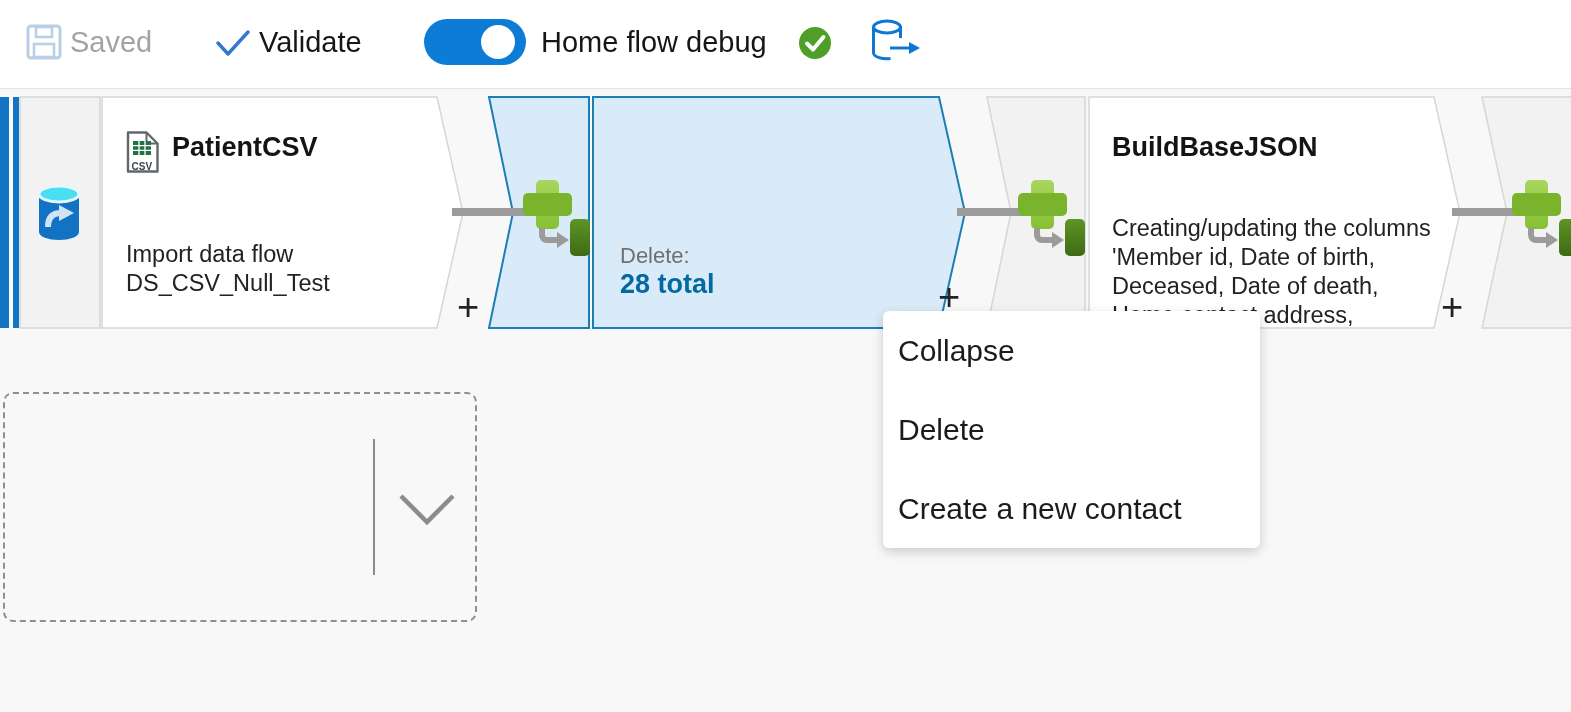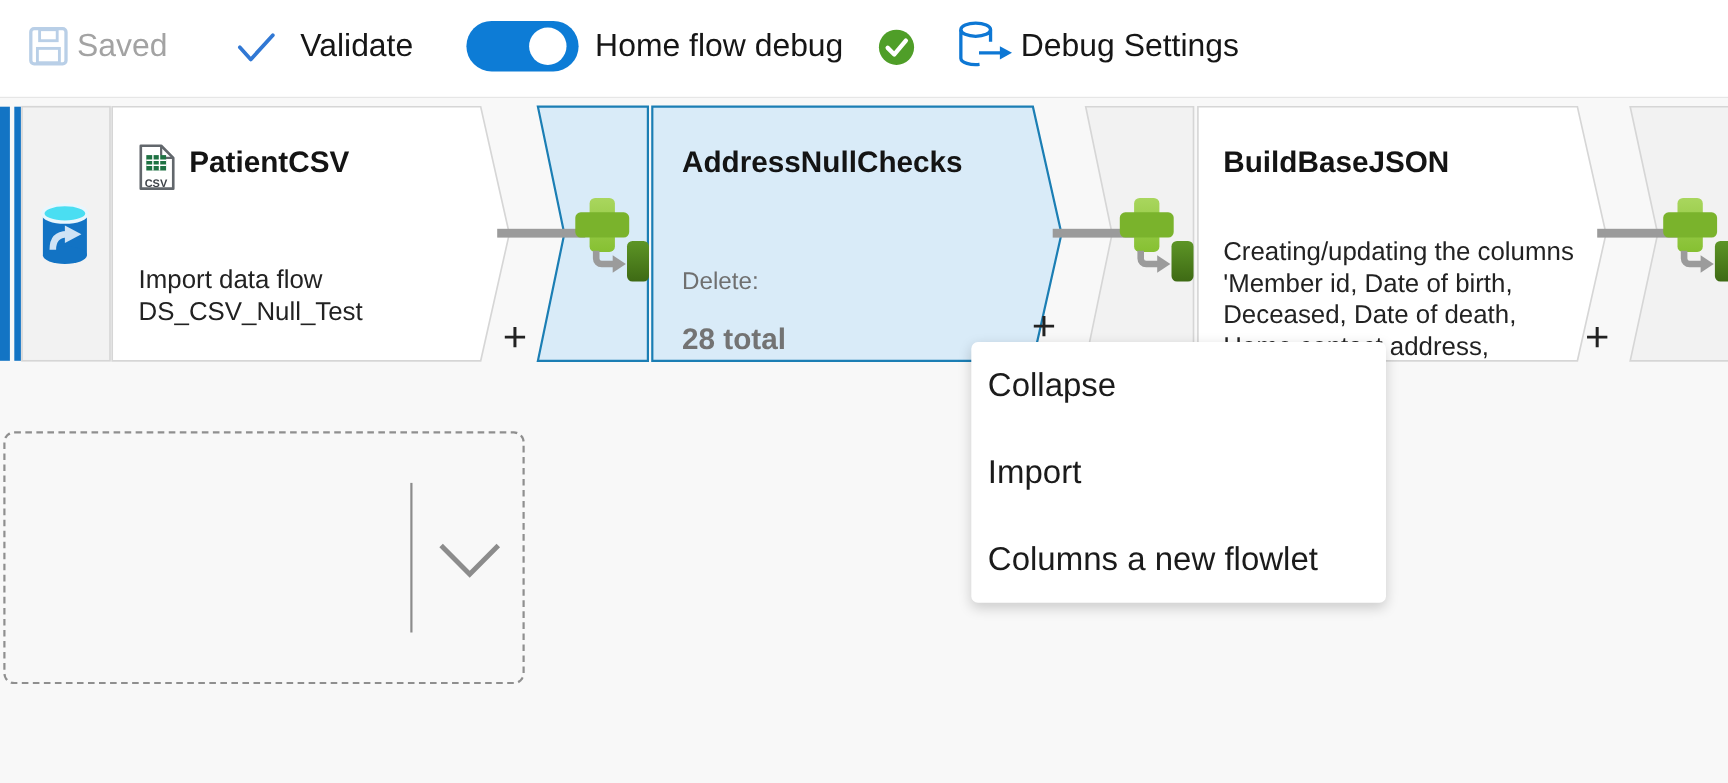--- a/index.html
+++ b/index.html
@@ -28,21 +28,21 @@
   
   .canvas{
     position:absolute;top:88px;left:0;width:1571px;height:624px;
     background:#f8f8f8;overflow:hidden;
   }
   .flow-svg{position:absolute;left:0;top:0;z-index:1;}
   .node-text{position:absolute;z-index:4;}
   .node-title{font-size:27px;font-weight:bold;color:#141414;white-space:nowrap;text-align:right;}
   .node-desc{font-size:23.5px;line-height:29px;color:#222222;}
   .cols-label{font-size:22px;color:#6f6f6f;}
-  .cols-value{font-size:27px;font-weight:bold;color:#737373;margin-top:24px;}
+  .cols-value{font-size:27px;font-weight:bold;color:#0369a1;}
   .plus{
     position:absolute;z-index:5;font-size:38px;line-height:38px;
     font-weight:400;color:#222;cursor:pointer;
   }
   .dc-icon{position:absolute;z-index:6;}
   .ds-icon{position:absolute;left:35px;top:96px;z-index:6;}
   .csv-icon{position:absolute;left:125px;top:42px;z-index:6;}
   
   .menu{
     position:absolute;left:883px;top:223px;width:377px;height:237px;
@@ -94,40 +94,39 @@
   <svg class="abs" style="left:26px;top:24px" width="36" height="36" viewBox="0 0 36 36">
     <rect x="2" y="2" width="32" height="32" rx="3" fill="none" stroke="#b9cfe7" stroke-width="3"></rect>
     <rect x="10" y="3" width="16" height="10" fill="none" stroke="#b9cfe7" stroke-width="2.6"></rect>
     <rect x="8" y="20" width="20" height="13" fill="none" stroke="#b9cfe7" stroke-width="2.6"></rect>
   </svg>
   <span class="abs tb-text muted" style="left:70px;top:26px">Saved</span>
 
   <svg class="abs" style="left:216px;top:29px" width="34" height="28" viewBox="0 0 34 28">
     <path d="M2,14 L12,25 L32,3" fill="none" stroke="#3178d4" stroke-width="3.4" stroke-linecap="round" stroke-linejoin="round"></path>
   </svg>
-  <span class="abs tb-text" style="left:273px;top:26px">Validate</span>
+  <span class="abs tb-text" style="left:259px;top:26px">Validate</span>
 
   <div class="toggle">
     <div class="knob"></div>
   </div>
   <span class="abs tb-text" style="left:541px;top:26px">Home flow debug</span>
 
   <svg class="abs" style="left:798px;top:26px" width="34" height="34" viewBox="0 0 34 34">
     <circle cx="17" cy="17" r="16" fill="#4f9e28"></circle>
     <path d="M9,17.5 L15,23.5 L25.5,11" fill="none" stroke="#ffffff" stroke-width="4" stroke-linecap="round" stroke-linejoin="round"></path>
   </svg>
 
   <svg class="abs" style="left:868px;top:18px" width="54" height="50" viewBox="0 0 54 50">
     <ellipse cx="19" cy="9" rx="13.5" ry="6" fill="none" stroke="#0d77d4" stroke-width="3"></ellipse>
     <path d="M5.5,9 V35 a13.5,6 0 0 0 17,5.6" fill="none" stroke="#0d77d4" stroke-width="3"></path>
     <path d="M32.5,9 V20" fill="none" stroke="#0d77d4" stroke-width="3"></path>
     <path d="M22,30 H42" fill="none" stroke="#0d77d4" stroke-width="3"></path>
     <polygon points="41,24 52,30 41,36" fill="#0d77d4"></polygon>
   </svg>
-  <span class="abs tb-text" style="left:928px;top:26px">Debug Settings</span>
 </div>
 
 <div class="canvas">
 
   <svg class="flow-svg" width="1571" height="624" viewBox="0 0 1571 624">
     <rect x="0" y="9" width="9" height="231" fill="#1374c4"></rect>
     <rect x="13" y="9" width="6" height="231" fill="#1374c4"></rect>
     <rect x="20" y="9" width="80" height="231" fill="#f2f2f2" stroke="#d6d6d6" stroke-width="1.5"></rect>
     <polygon points="102,9 437,9 463,124.5 437,240 102,240" fill="#ffffff" stroke="#d6d6d6" stroke-width="1.5"></polygon>
     <polygon points="489,9 589,9 589,240 489,240 513,124.5" fill="#d9ebf8" stroke="#1b7eb4" stroke-width="2"></polygon>
@@ -163,33 +162,32 @@
       <use href="#dc-icon-sym"></use>
     </svg>
   <svg class="dc-icon" style="left:1510px;top:90px" width="72" height="80" viewBox="0 0 72 80">
       <use href="#dc-icon-sym"></use>
     </svg>
 
   <div class="node-text node-title" style="left:172px;top:44px">PatientCSV</div>
   <div class="node-text node-desc" style="left:126px;top:152px;width:260px">Import data flow DS_CSV_Null_Test</div>
   <div class="plus" style="left:457px;top:200px">+</div>
 
-  <div class="node-text node-title" style="left:620px;top:44px">AddressNullChecks</div>
   <div class="node-text cols-label" style="left:620px;top:155px">Delete:</div>
   <div class="node-text cols-value" style="left:620px;top:181px">28 total</div>
   <div class="plus" style="left:938px;top:190px">+</div>
 
   <div class="node-text node-title" style="left:1112px;top:44px">BuildBaseJSON</div>
   <div class="node-text node-desc" style="left:1112px;top:126px;width:320px;height:114px;overflow:hidden">Creating/updating the columns 'Member id, Date of birth, Deceased, Date of death, Home contact address,</div>
   <div class="plus" style="left:1441px;top:200px">+</div>
 
   <div class="menu">
     <div class="menu-item">Collapse</div>
-    <div class="menu-item">Import</div>
-    <div class="menu-item">Columns a new flowlet</div>
+    <div class="menu-item">Delete</div>
+    <div class="menu-item">Create a new contact</div>
   </div>
 
   <div class="add-source">
     <div class="add-source-divider"></div>
     <svg class="add-source-chevron" width="60" height="34" viewBox="0 0 60 34">
       <path d="M4,3 L30,29 L56,3" fill="none" stroke="#8c8c8c" stroke-width="4.5"></path>
     </svg>
   </div>
 
 </div>

